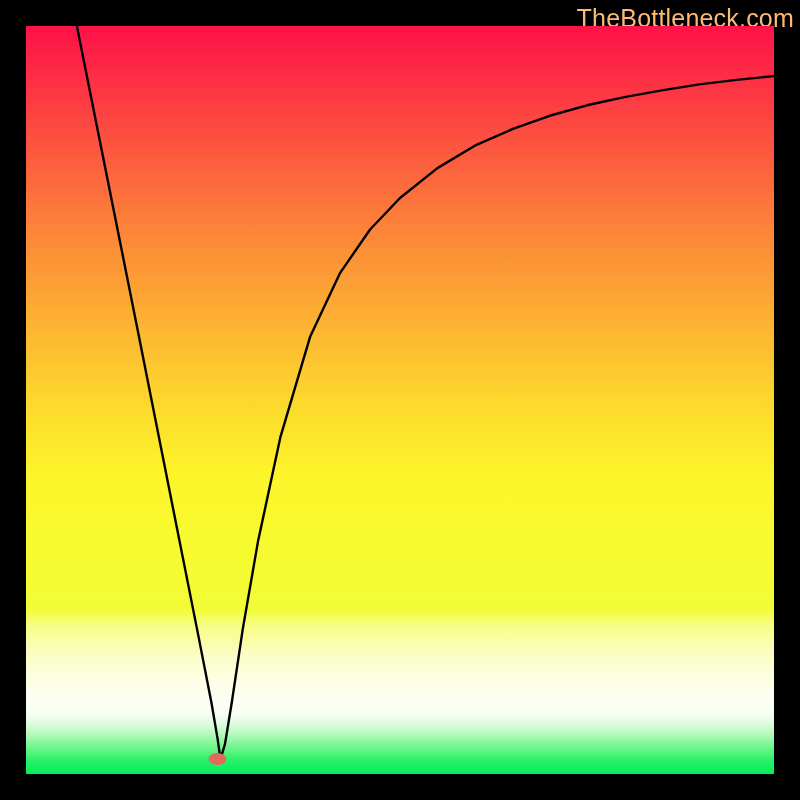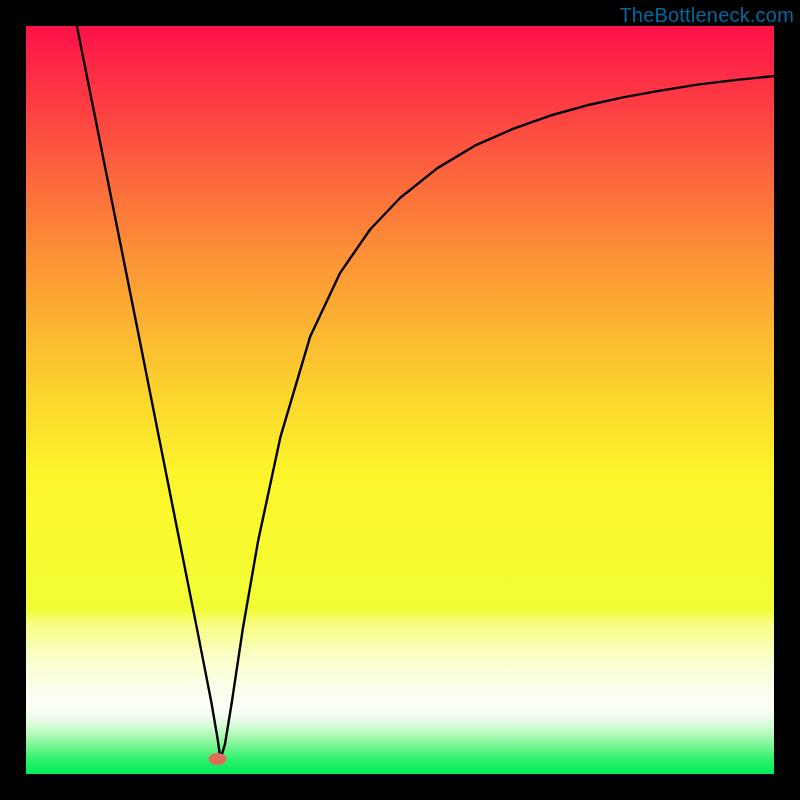--- a/index.html
+++ b/index.html
@@ -16,22 +16,22 @@
     left: 26px;
     top: 26px;
     width: 748px;
     height: 748px;
     box-sizing: border-box;
   }
   .watermark {
     position: absolute;
     top: 4px;
     right: 6px;
-    color: #0369a1;
-    font-size: 20px;
+    color: #fdba74;
+    font-size: 25px;
     font-weight: 400;
     letter-spacing: 0.2px;
     margin-left: 23px;
   }
   svg { display: block; }
 </style>
 </head>
 <body>
 
 <div class="watermark">TheBottleneck.com</div>

